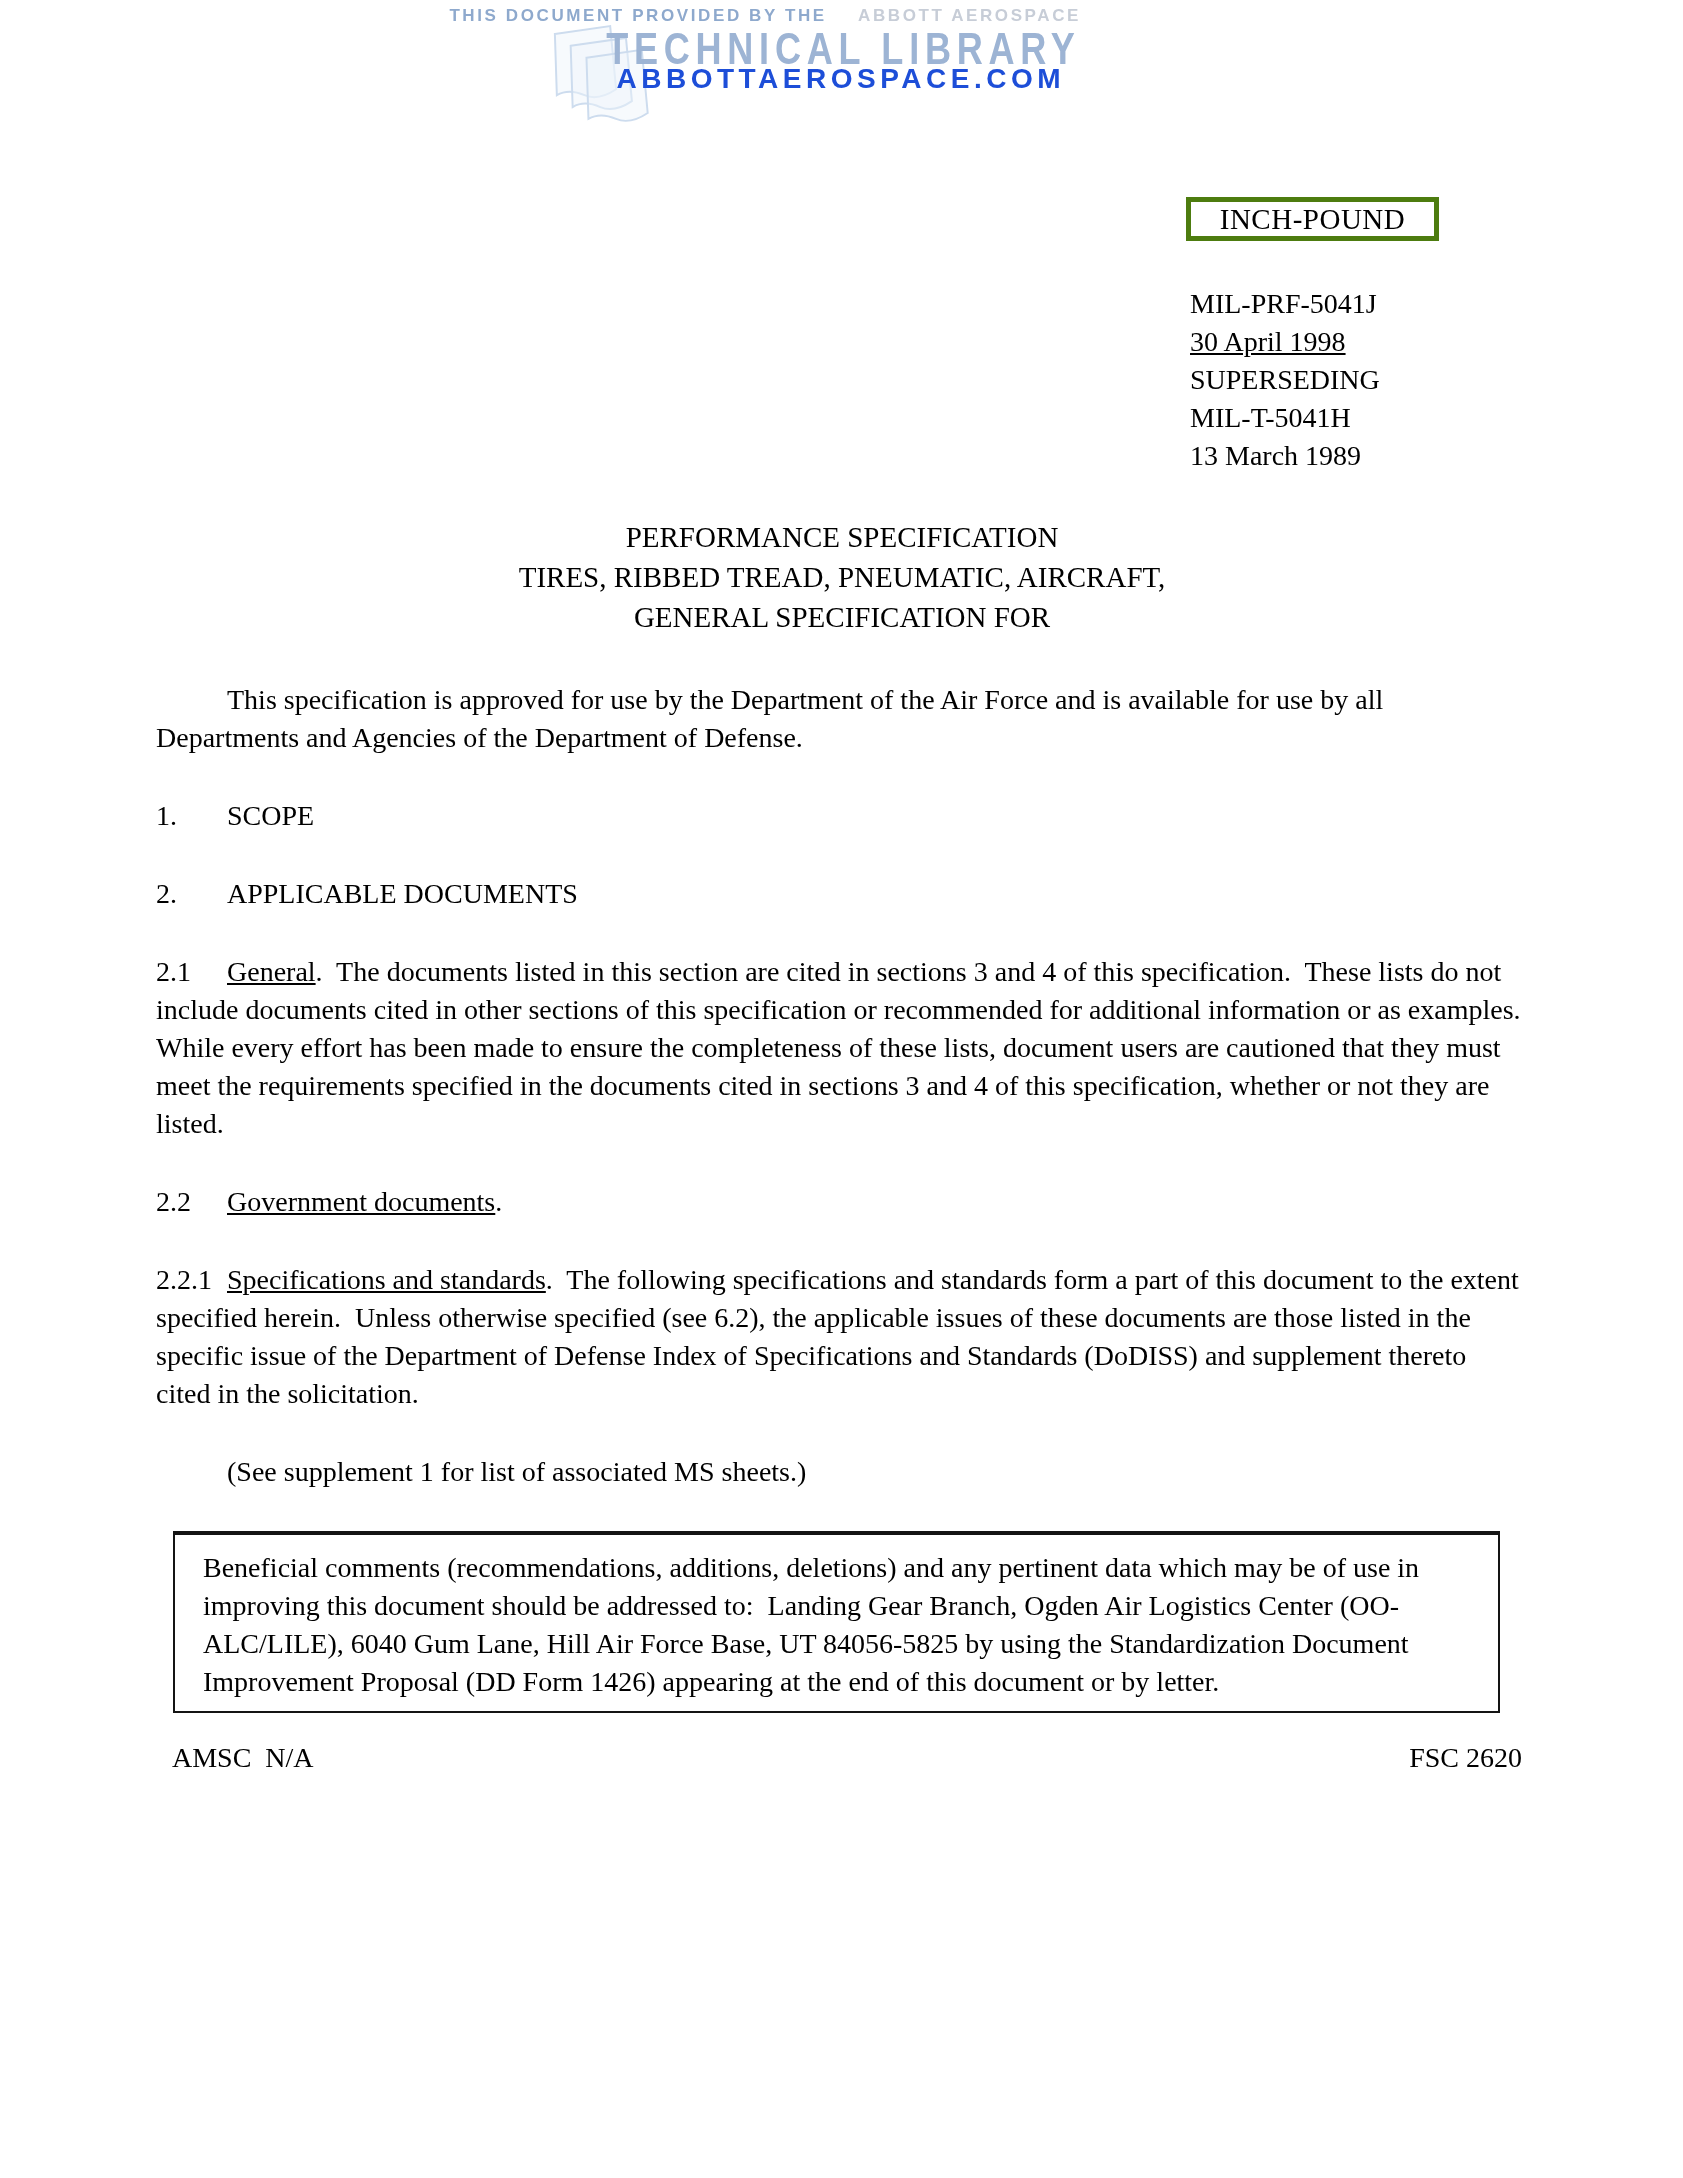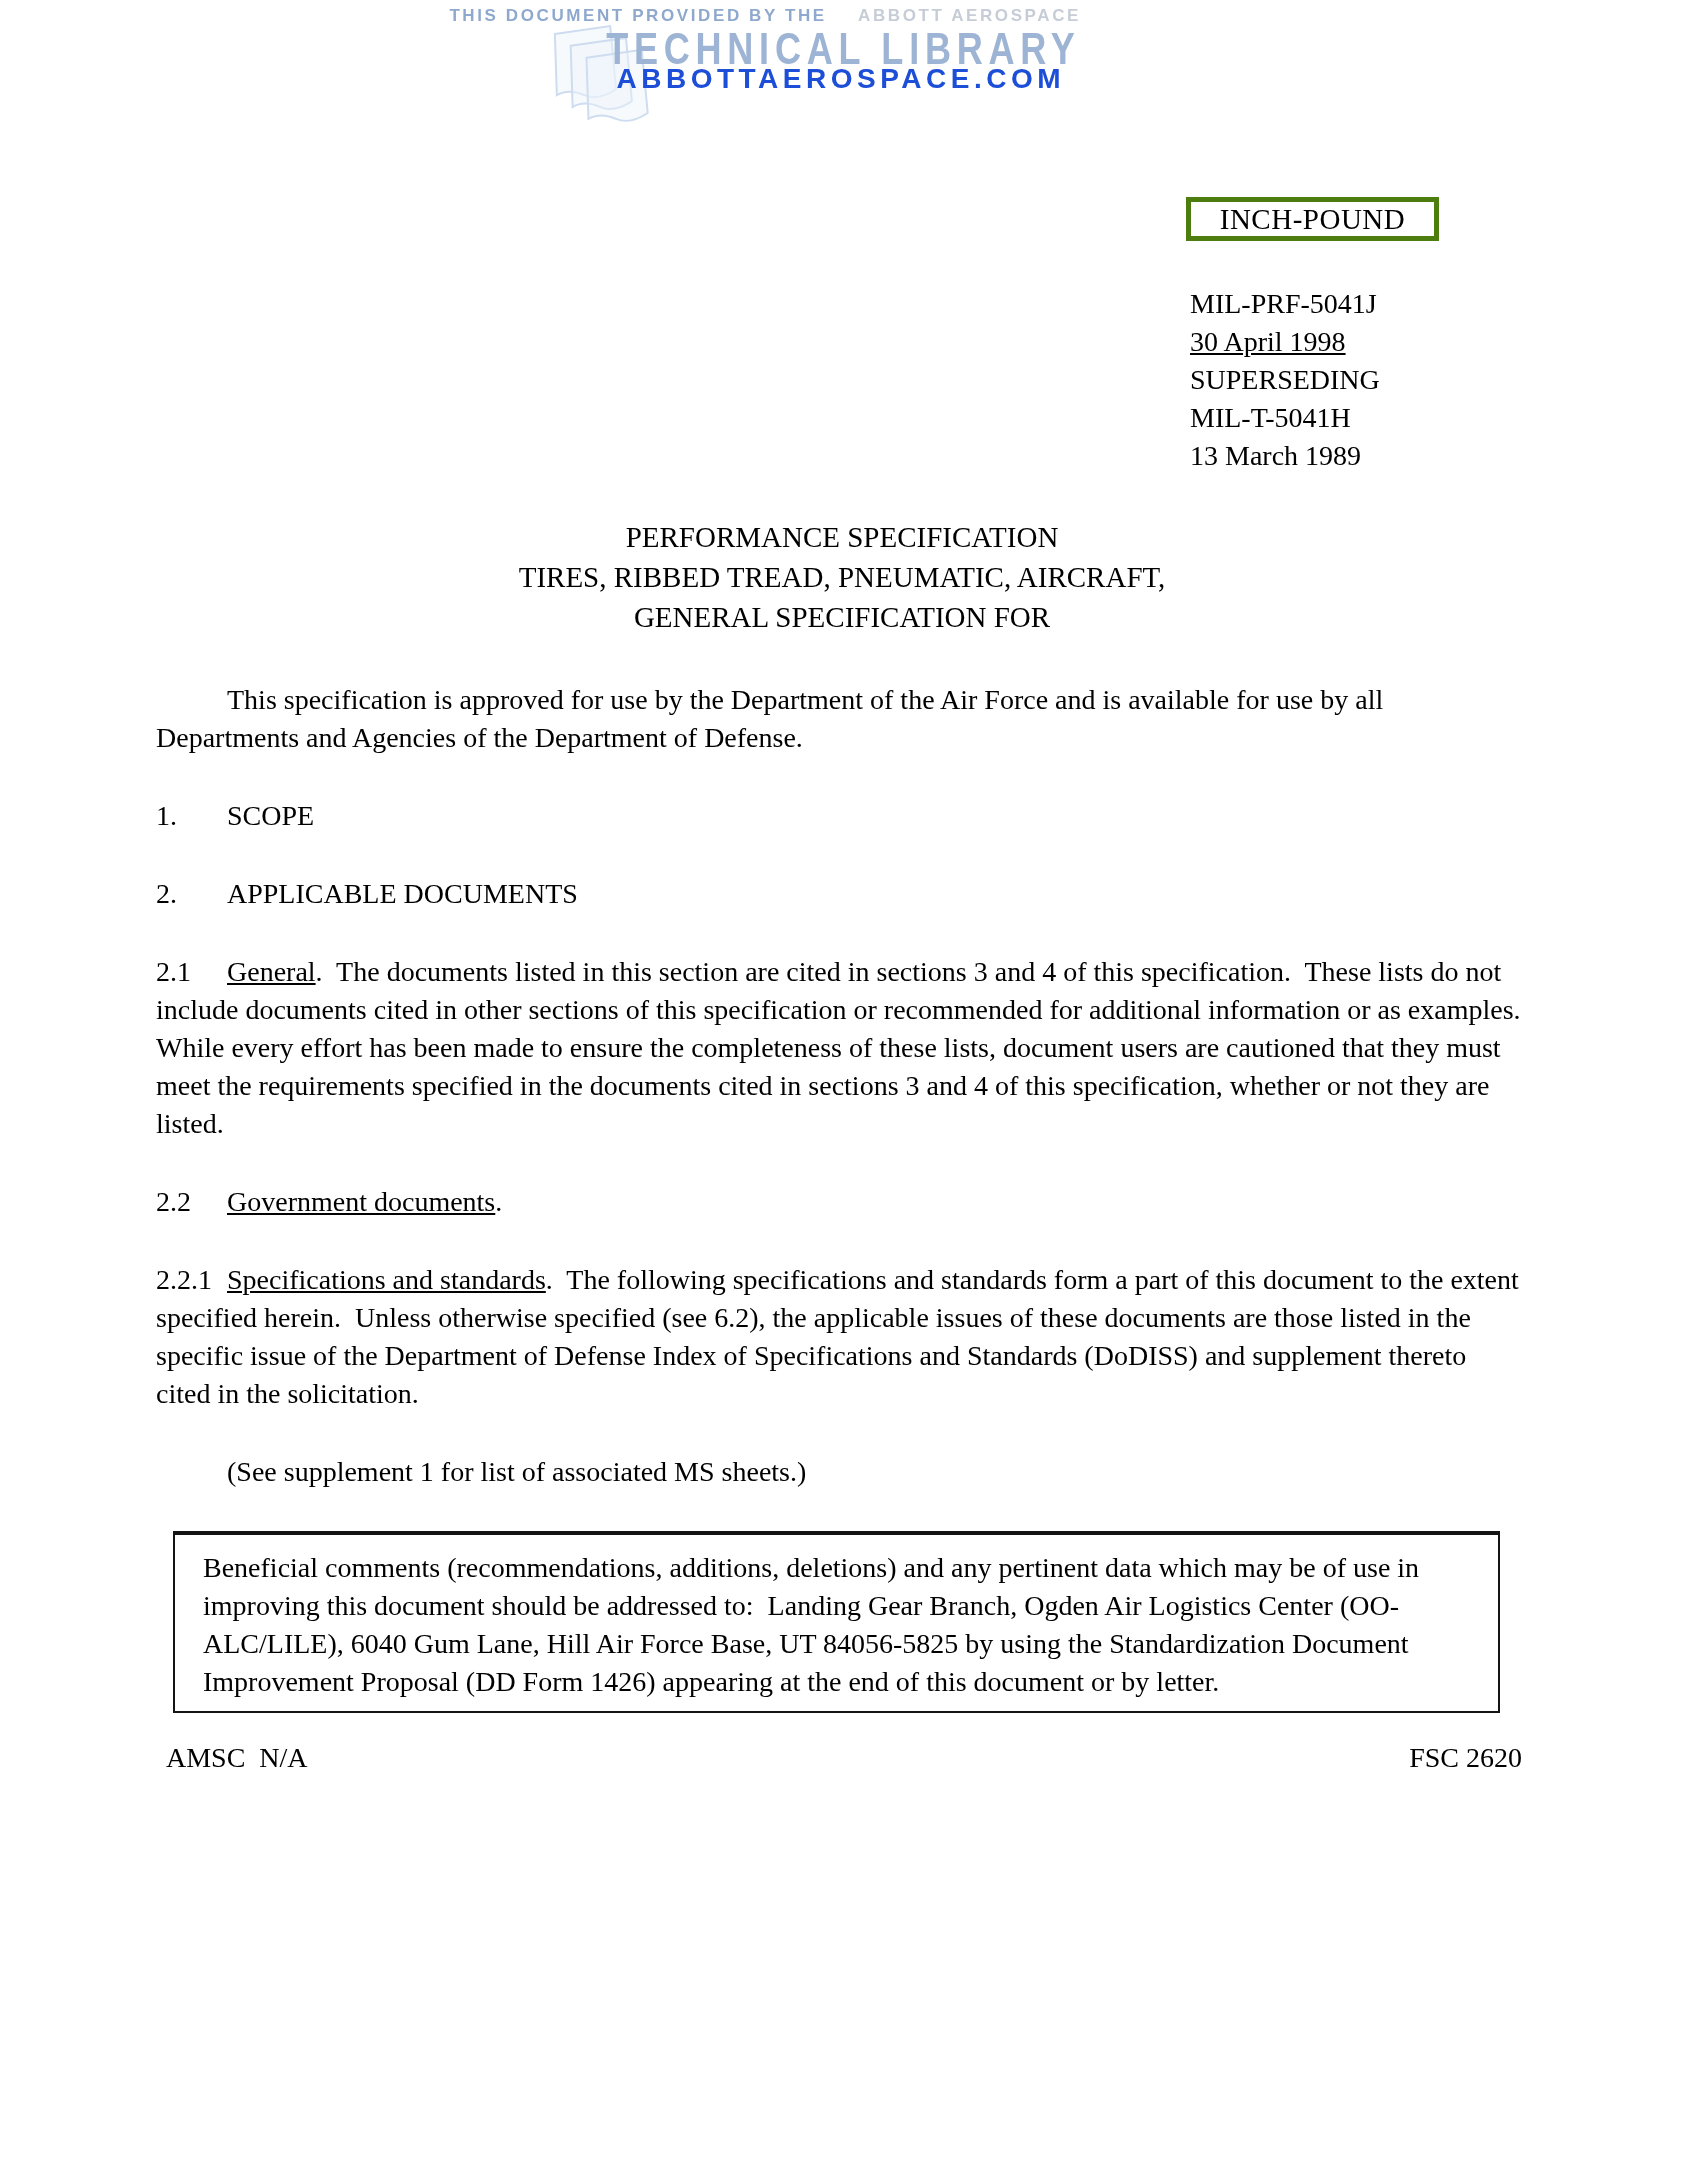--- a/index.html
+++ b/index.html
@@ -51,21 +51,21 @@
   .secnum { display:inline-block; width:71px; }
   .u { text-decoration:underline; }
   .suppl { margin-left:71px; }
 
   .cbox { margin:12px 0 26px 17px; width:1327px; box-sizing:border-box;
     border:2px solid #141414; border-top-width:4px;
     padding:14px 26px 10px 28px; }
   .cbox .para { margin:0; }
 
   .amsc-row { display:flex; justify-content:space-between;
-    margin:0 0 44px 10px; white-space:pre-wrap; }
+    margin:0 0 44px 16px; white-space:pre-wrap; }
   .dist { margin:0; }
 </style>
 </head>
 <body>
 
 <div class="page">
 
   <header class="logo">
     <svg class="logo-icon" width="158" height="111" viewBox="0 0 160 112">
       <g stroke="#cddcee" stroke-width="2" fill="#eef4fb" fill-opacity="0.45">

